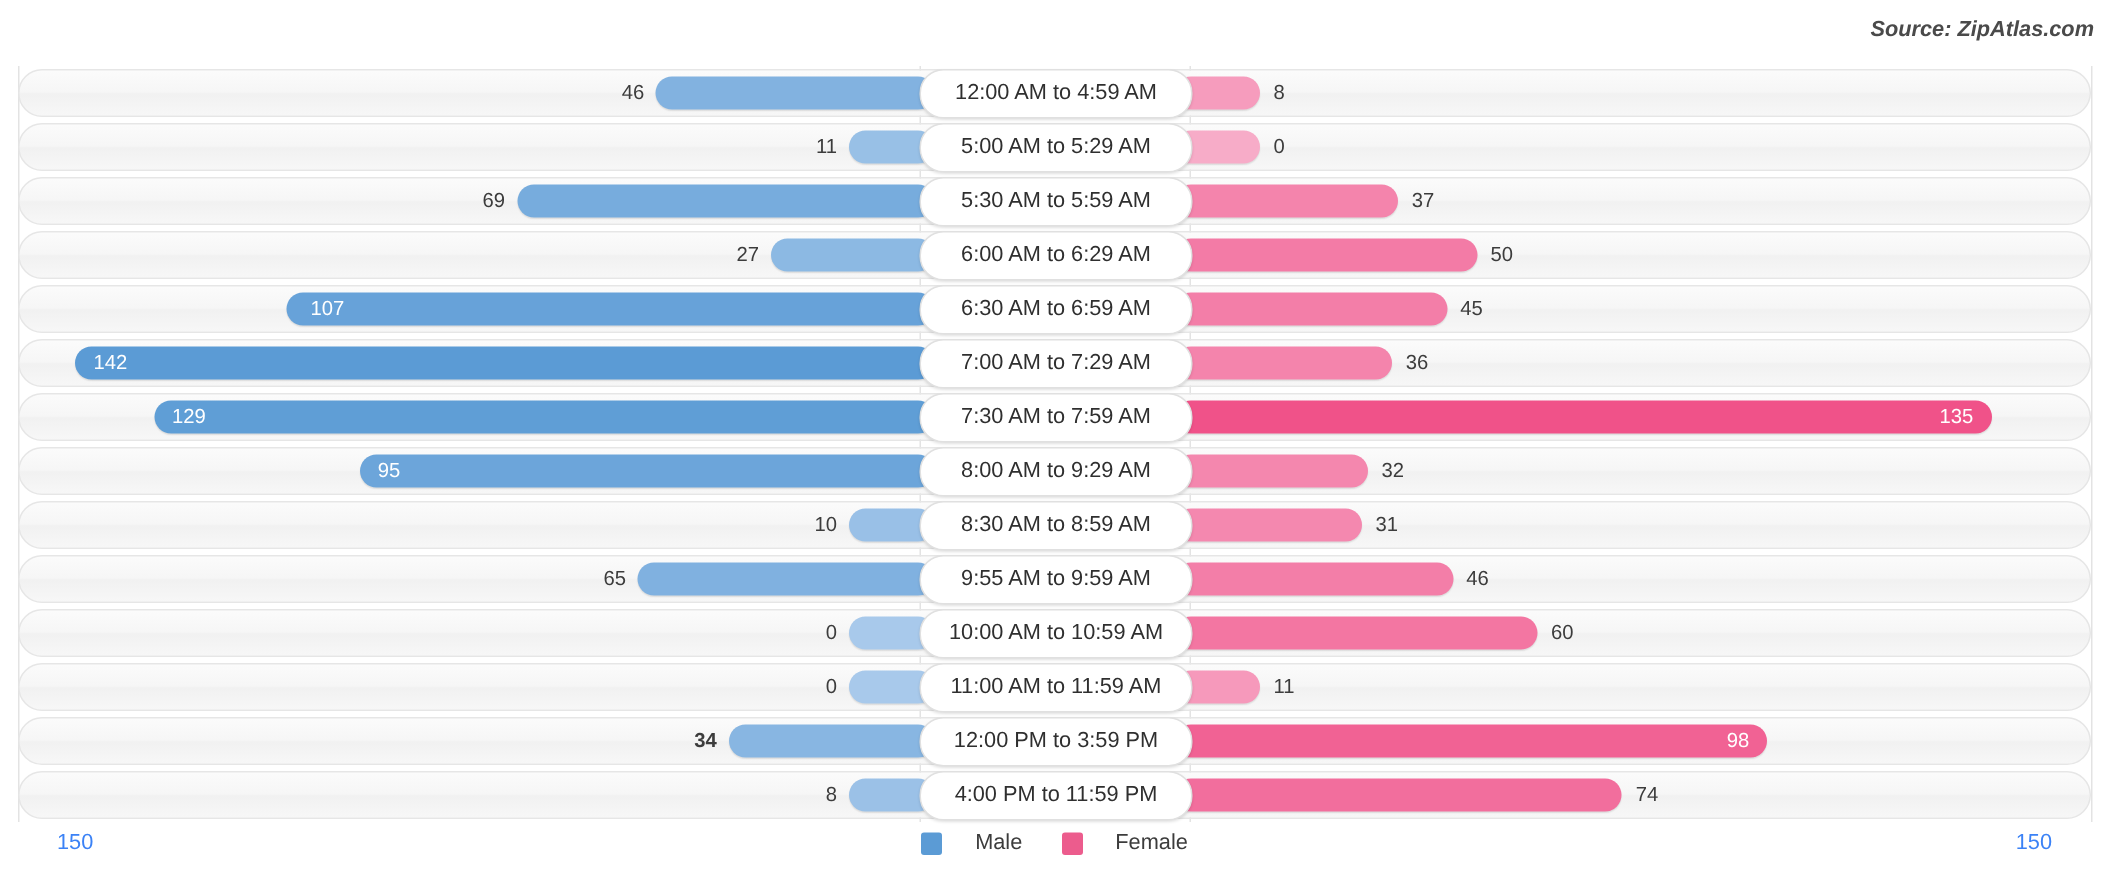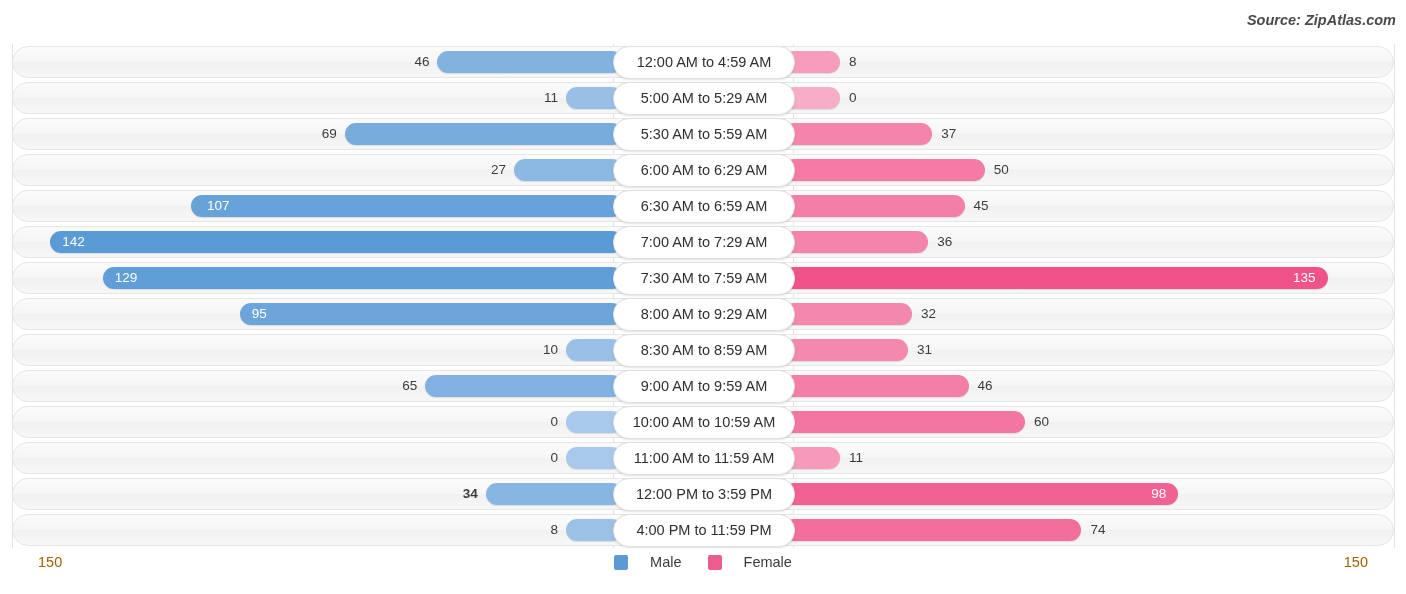--- a/index.html
+++ b/index.html
@@ -144,21 +144,21 @@
 
   
   .footer {
     position: relative;
     height: 34px;
   }
   .axis-label {
     position: absolute;
     top: 6px;
     font-size: 14.5px;
-    color: #a16207;
+    color: #3b82f6;
   }
   .axis-left  { left: 38px; }
   .axis-right { right: 38px; }
 
   .legend {
     position: absolute;
     left: 0;
     right: 0;
     top: 6px;
     display: flex;
@@ -285,21 +285,21 @@
       <div class="pill" style="left: 613px; width: 180px;">8:30 AM to 8:59 AM</div>
     </div>
     <div class="row">
       <div class="track"></div>
       <div class="bars">
         <div class="bar-male" style="left: 425.367px; width: 197.633px; background: rgb(128, 177, 224);"></div>
         <div class="val out-left" style="left: 363.367px; width: 54px;">65</div>
         <div class="bar-female" style="left: 783px; width: 185.533px; background: rgb(243, 126, 168);"></div>
         <div class="val out-right" style="left: 977.533px; width: 60px;">46</div>
       </div>
-      <div class="pill" style="left: 613px; width: 180px;">9:00 AM to 9:59 AM</div>
+      <div class="pill" style="left: 613px; width: 180px;">9:55 AM to 9:59 AM</div>
     </div>
     <div class="row">
       <div class="track"></div>
       <div class="bars">
         <div class="bar-male" style="left: 566px; width: 57px; background: rgb(168, 201, 235);"></div>
         <div class="val out-left" style="left: 504px; width: 54px;">0</div>
         <div class="bar-female" style="left: 783px; width: 242px; background: rgb(243, 118, 162);"></div>
         <div class="val out-right" style="left: 1034px; width: 60px;">60</div>
       </div>
       <div class="pill" style="left: 613px; width: 180px;">10:00 AM to 10:59 AM</div>

